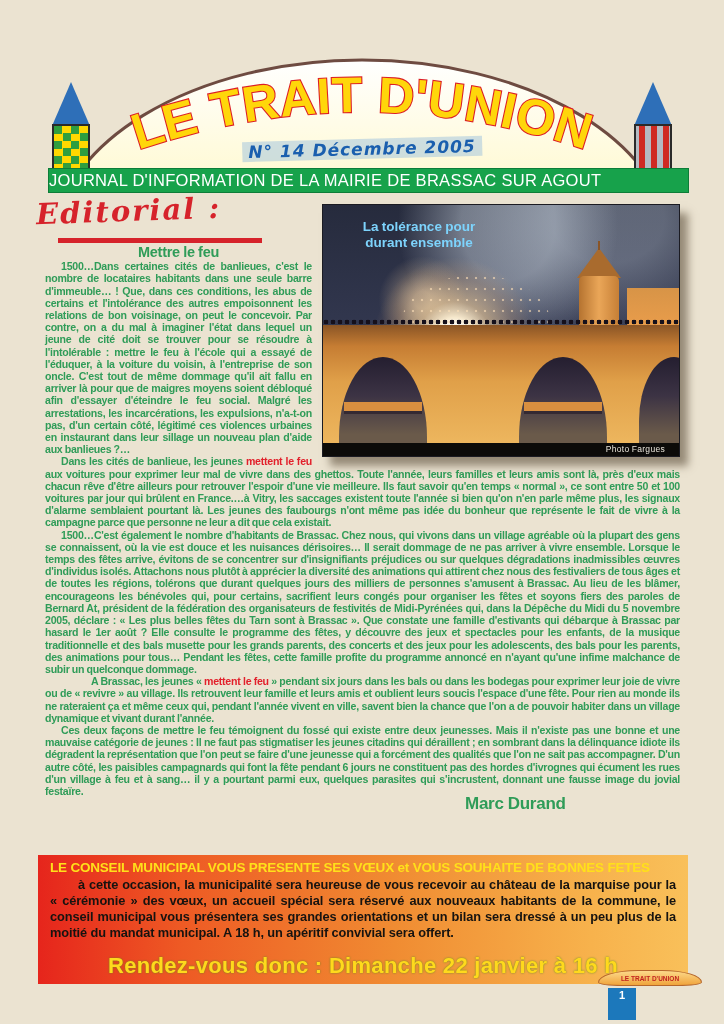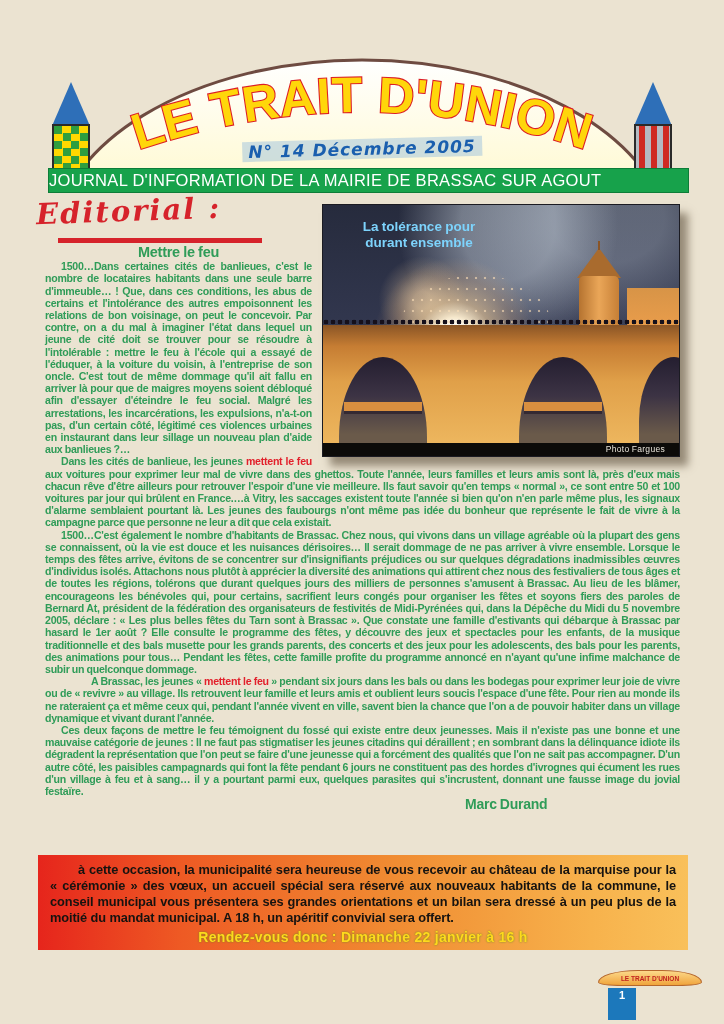--- a/index.html
+++ b/index.html
@@ -42,21 +42,21 @@
   
   .article{
     position:absolute;left:45px;top:204px;width:635px;
     color:#2f9c58;font-weight:bold;font-size:10.6px;line-height:12.2px;
     letter-spacing:-.25px;word-spacing:-.5px;text-align:justify;
   }
   .article-title{text-align:center;margin:42px 0 2px;font-size:14.5px;}
   .article p{margin:0;text-indent:16px;}
   .article p.big-indent{text-indent:46px;}
   .red{color:#e2202b;}
-  .signature{margin:1px 0 0 420px;text-indent:0;font-size:14px;}
+  .signature{margin:1px 0 0 420px;text-indent:0;font-size:17px;}
   
   .photo{
     float:right;position:relative;width:358px;height:253px;margin:0 0 8px 10px;
     background:#2c3044;box-shadow:8px 9px 8px rgba(80,65,45,.55);
     border:1px solid #1b1b22;box-sizing:border-box;overflow:hidden;
   }
   .photo-sky{position:absolute;left:0;right:0;top:0;bottom:13px;
     background:
       radial-gradient(circle at 37% 56%, #ffffff 0 4%, rgba(255,240,210,.95) 8%, rgba(255,214,155,.55) 14%, rgba(255,190,120,.2) 23%, rgba(255,190,120,0) 31%),
       radial-gradient(circle at 28% 40%, rgba(255,230,190,.5) 0 3%, rgba(255,220,170,.22) 9%, rgba(255,220,170,0) 15%),
@@ -92,21 +92,21 @@
     font-weight:normal;letter-spacing:.3px;}
   
   .announcement{
     position:absolute;left:38px;top:855px;width:650px;box-sizing:border-box;
     padding:5px 12px 5px;color:#161310;
     background:linear-gradient(90deg,#e6251c 0%,#ee5a24 22%,#f08c32 55%,#f7b24c 85%,#f9c05a 100%);
   }
   .announcement-headline{color:#ffe01a;font-weight:bold;font-size:13.5px;letter-spacing:-.2px;white-space:nowrap;}
   .announcement-body{font-weight:bold;font-size:12.8px;line-height:16px;text-align:justify;
     text-indent:28px;margin-top:2px;letter-spacing:-.1px;}
-  .rendezvous{margin-top:3px;text-align:center;font-weight:bold;font-size:14px;
+  .rendezvous{margin-top:12px;text-align:center;font-weight:bold;font-size:22px;
     color:#ffd91c;letter-spacing:.3px;text-shadow:0 0 2px rgba(90,140,30,.95);}
   
   .footer{position:absolute;right:22px;top:970px;width:104px;}
   .footer-logo{position:relative;width:104px;height:16px;
     background:linear-gradient(180deg,#fcd98a,#f0a43c);
     border-radius:50% 50% 30% 30% / 100% 100% 30% 30%;
     border:1px solid #b5672c;box-sizing:border-box;
     color:#c2231f;font-weight:bold;font-size:6.5px;line-height:15px;text-align:center;
     letter-spacing:0;white-space:nowrap;}
   .page-number-box{margin:2px 0 0 10px;width:28px;height:32px;background:#1c78bb;
@@ -178,20 +178,21 @@
 
     <p>1500…Dans certaines cités de banlieues, c'est le nombre de locataires habitants dans une seule barre d'immeuble… ! Que, dans ces conditions, les abus de certains et l'intolérance des autres empoisonnent les relations de bon voisinage, on peut le concevoir. Par contre, on a du mal à imaginer l'état dans lequel un jeune de cité doit se trouver pour se résoudre à l'intolérable : mettre le feu à l'école qui a essayé de l'éduquer, à la voiture du voisin, à l'entreprise de son oncle. C'est tout de même dommage qu'il ait fallu en arriver là pour que de maigres moyens soient débloqué afin d'essayer d'éteindre le feu social. Malgré les arrestations, les incarcérations, les expulsions, n'a-t-on pas, d'un certain côté, légitimé ces violences urbaines en instaurant dans leur sillage un nouveau plan d'aide aux banlieues ?…</p>
     <p><span>Dans les cités de banlieue, les jeunes </span><span class="red">mettent le feu</span><span> aux voitures pour exprimer leur mal de vivre dans des ghettos. Toute l'année, leurs familles et leurs amis sont là, près d'eux mais chacun rêve d'être ailleurs pour retrouver l'espoir d'une vie meilleure. Ils faut savoir qu'en temps « normal », ce sont entre 50 et 100 voitures par jour qui brûlent en France.…à Vitry, les saccages existent toute l'année si bien qu'on n'en parle même plus, les signaux d'alarme semblaient pourtant là. Les jeunes des faubourgs n'ont même pas idée du bonheur que représente le fait de vivre à la campagne parce que personne ne leur a dit que cela existait.</span></p>
     <p>1500…C'est également le nombre d'habitants de Brassac. Chez nous, qui vivons dans un village agréable où la plupart des gens se connaissent, où la vie est douce et les nuisances dérisoires… Il serait dommage de ne pas arriver à vivre ensemble. Lorsque le temps des fêtes arrive, évitons de se concentrer sur d'insignifiants préjudices ou sur quelques dégradations inadmissibles œuvres d'individus isolés. Attachons nous plutôt à apprécier la diversité des animations qui attirent chez nous des festivaliers de tous âges et de toutes les régions, tolérons que durant quelques jours des milliers de personnes s'amusent à Brassac. Au lieu de les blâmer, encourageons les bénévoles qui, pour certains, sacrifient leurs congés pour organiser les fêtes et soyons fiers des paroles de Bernard At, président de la fédération des organisateurs de festivités de Midi-Pyrénées qui, dans la Dépêche du Midi du 5 novembre 2005, déclare : « Les plus belles fêtes du Tarn sont à Brassac ». Que constate une famille d'estivants qui débarque à Brassac par hasard le 1er août ? Elle consulte le programme des fêtes, y découvre des jeux et spectacles pour les enfants, de la musique traditionnelle et des bals musette pour les grands parents, des concerts et des jeux pour les adolescents, des bals pour les parents, des animations pour tous… Pendant les fêtes, cette famille profite du programme annoncé en n'ayant qu'une infime malchance de subir un quelconque dommage.</p>
     <p class="big-indent"><span>A Brassac, les jeunes « </span><span class="red">mettent le feu</span><span> » pendant six jours dans les bals ou dans les bodegas pour exprimer leur joie de vivre ou de « revivre » au village. Ils retrouvent leur famille et leurs amis et oublient leurs soucis l'espace d'une fête. Pour rien au monde ils ne rateraient ça et même ceux qui, pendant l'année vivent en ville, savent bien la chance que l'on a de pouvoir habiter dans un village dynamique et vivant durant l'année.</span></p>
     <p>Ces deux façons de mettre le feu témoignent du fossé qui existe entre deux jeunesses. Mais il n'existe pas une bonne et une mauvaise catégorie de jeunes : Il ne faut pas stigmatiser les jeunes citadins qui déraillent ; en sombrant dans la délinquance idiote ils dégradent la représentation que l'on peut se faire d'une jeunesse qui a forcément des qualités que l'on ne sait pas accompagner. D'un autre côté, les paisibles campagnards qui font la fête pendant 6 jours ne constituent pas des hordes d'ivrognes qui écument les rues d'un village à feu et à sang… il y a pourtant parmi eux, quelques parasites qui s'incrustent, donnant une fausse image du jovial festaïre.</p>
     <div class="signature">Marc Durand</div>
   </div>
 
   <div class="announcement">
+    <div class="announcement-headline">LE CONSEIL MUNICIPAL VOUS PRESENTE SES VŒUX et VOUS SOUHAITE DE BONNES FETES</div>
     <div class="announcement-body">à cette occasion, la municipalité sera heureuse de vous recevoir au château de la marquise pour la « cérémonie » des vœux, un accueil spécial sera réservé aux nouveaux habitants de la commune, le conseil municipal vous présentera ses grandes orientations et un bilan sera dressé à un peu plus de la moitié du mandat municipal. A 18 h, un apéritif convivial sera offert.</div>
     <div class="rendezvous">Rendez-vous donc : Dimanche 22 janvier à 16 h</div>
   </div>
 
   <div class="footer">
     <div class="footer-logo">LE TRAIT D'UNION</div>
     <div class="page-number-box">1</div>
   </div>
 
 </div>

